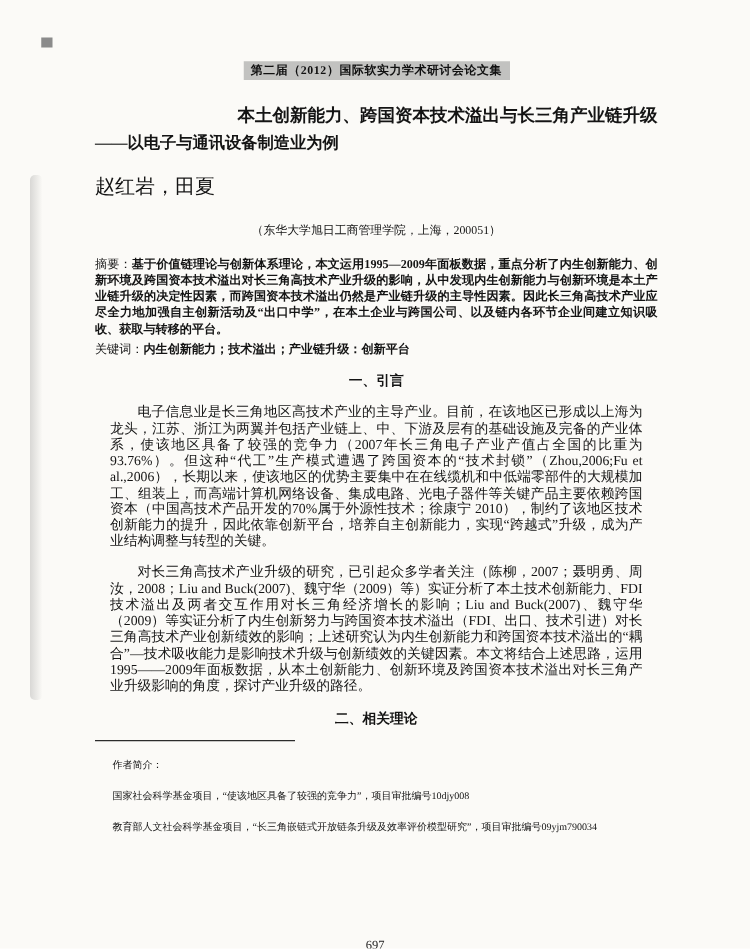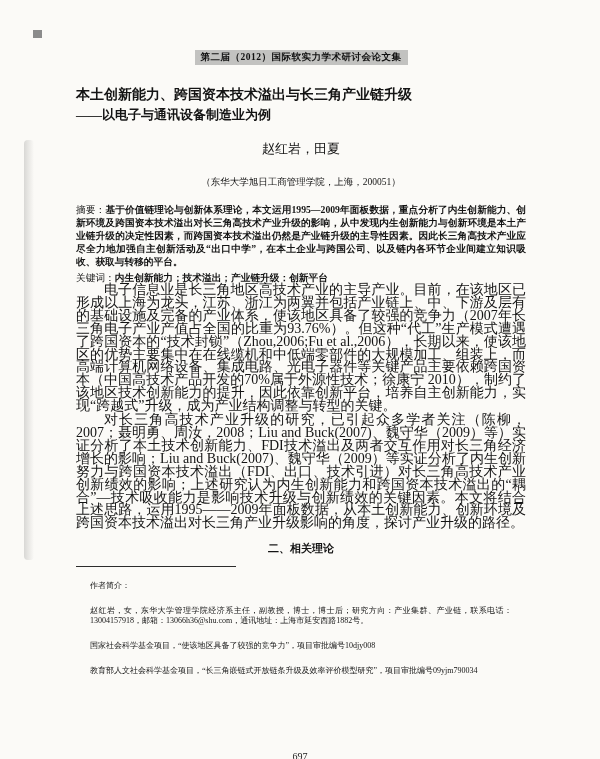--- a/index.html
+++ b/index.html
@@ -32,51 +32,51 @@
   .proceedings span {
     display:inline-block;
     background:#c2c2c0;
     color:#101010;
     font-weight:bold;
     font-size:9.5px;
     letter-spacing:.5px;
     padding:1px 6px;
   }
   .title1 {
-    text-align:left; font-weight:bold; font-size:14px; line-height:19px;
+    text-align:right; font-weight:bold; font-size:14px; line-height:19px;
     margin:14px 0 0 0;
   }
   .title2 {
     font-weight:bold; font-size:13px; line-height:18px;
     margin:2px 0 0 0;
   }
   .authors {
-    text-align:center; font-size:13px; margin-top:16px;
+    text-align:left; font-size:16px; margin-top:16px;
   }
   .affiliation {
     text-align:center; font-size:9.5px; margin-top:18px;
   }
   .abstract {
     margin:14px 0 0 0;
     font-size:9.7px; line-height:13px;
     font-weight:bold;
     text-align:justify;
   }
   .keywords {
     margin:3px 0 0 0;
     font-size:9.7px; line-height:13px;
     font-weight:bold;
   }
   .sec-heading {
     text-align:center; font-weight:bold; font-size:11px;
     margin:11px 0 5px 0;
   }
   .body-para {
-    margin:0;
-    font-size:14px; line-height:12.9px;
+    margin:12px;
+    font-size:11px; line-height:12.9px;
     text-align:justify;
     text-indent:2em;
   }
   .body-para + .body-para { margin-top:1px;font-family:Liberation Serif, serif; }
   .footnotes {
     margin-top:10px;
   }
   .footnote-rule {
     width:160px; border:0; border-top:1px solid #2c2c2c;
     margin:0 0 3px 0;
@@ -106,29 +106,29 @@
     <h1 class="title1">本土创新能力、跨国资本技术溢出与长三角产业链升级</h1>
     <h2 class="title2">——以电子与通讯设备制造业为例</h2>
 
     <div class="authors">赵红岩，田夏</div>
     <div class="affiliation">（东华大学旭日工商管理学院，上海，200051）</div>
 
     <p class="abstract"><span class="footnote-label">摘要：</span><span>基于价值链理论与创新体系理论，本文运用1995—2009年面板数据，重点分析了内生创新能力、创新环境及跨国资本技术溢出对长三角高技术产业升级的影响，从中发现内生创新能力与创新环境是本土产业链升级的决定性因素，而跨国资本技术溢出仍然是产业链升级的主导性因素。因此长三角高技术产业应尽全力地加强自主创新活动及“出口中学”，在本土企业与跨国公司、以及链内各环节企业间建立知识吸收、获取与转移的平台。</span></p>
 
     <p class="keywords"><span class="footnote-label">关键词：</span><span>内生创新能力；技术溢出；产业链升级：创新平台</span></p>
 
+    <div class="sec-heading">一、引言</div>
     <p class="body-para">电子信息业是长三角地区高技术产业的主导产业。目前，在该地区已形成以上海为龙头，江苏、浙江为两翼并包括产业链上、中、下游及层有的基础设施及完备的产业体系，使该地区具备了较强的竞争力（2007年长三角电子产业产值占全国的比重为93.76%）。但这种“代工”生产模式遭遇了跨国资本的“技术封锁”（Zhou,2006;Fu et al.,2006），长期以来，使该地区的优势主要集中在在线缆机和中低端零部件的大规模加工、组装上，而高端计算机网络设备、集成电路、光电子器件等关键产品主要依赖跨国资本（中国高技术产品开发的70%属于外源性技术；徐康宁 2010），制约了该地区技术创新能力的提升，因此依靠创新平台，培养自主创新能力，实现“跨越式”升级，成为产业结构调整与转型的关键。</p>
     <p class="body-para">对长三角高技术产业升级的研究，已引起众多学者关注（陈柳，2007；聂明勇、周汝，2008；Liu and Buck(2007)、魏守华（2009）等）实证分析了本土技术创新能力、FDI技术溢出及两者交互作用对长三角经济增长的影响；Liu and Buck(2007)、魏守华（2009）等实证分析了内生创新努力与跨国资本技术溢出（FDI、出口、技术引进）对长三角高技术产业创新绩效的影响；上述研究认为内生创新能力和跨国资本技术溢出的“耦合”—技术吸收能力是影响技术升级与创新绩效的关键因素。本文将结合上述思路，运用1995——2009年面板数据，从本土创新能力、创新环境及跨国资本技术溢出对长三角产业升级影响的角度，探讨产业升级的路径。</p>
 
     <div class="sec-heading">二、相关理论</div>
 
     <div class="footnotes">
       <hr class="footnote-rule">
       <p class="footnote-line footnote-label">作者简介：</p>
-      <p class="footnote-line">赵红岩，女，东华大学管理学院经济系主任，副教授，博士，博士后；研究方向：产业集群、产业链，联系电话：13004157918，邮箱：13066h36@shu.com，通讯地址：上海市延安西路1882号。</p>
       <p class="footnote-line">国家社会科学基金项目，“使该地区具备了较强的竞争力”，项目审批编号10djy008</p>
       <p class="footnote-line">教育部人文社会科学基金项目，“长三角嵌链式开放链条升级及效率评价模型研究”，项目审批编号09yjm790034</p>
     </div>
 
   </div>
 
   <div class="page-number">697</div>
 </div>
 
 </body></html>

